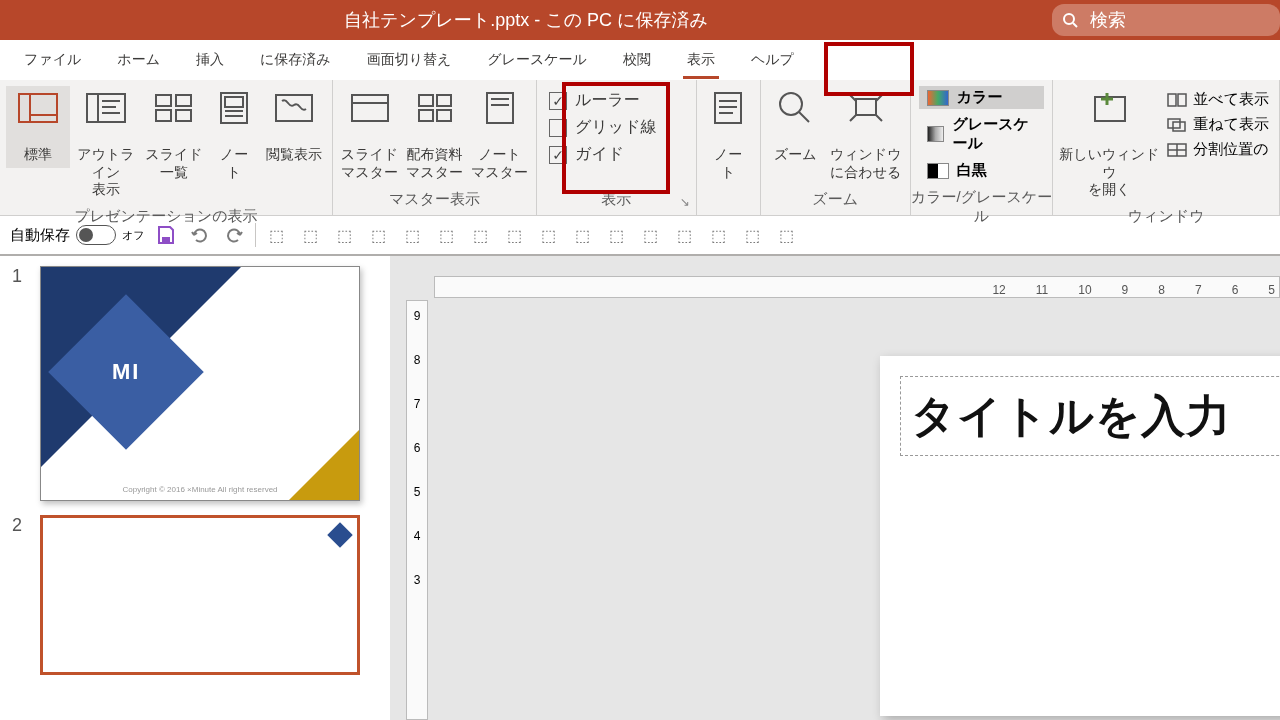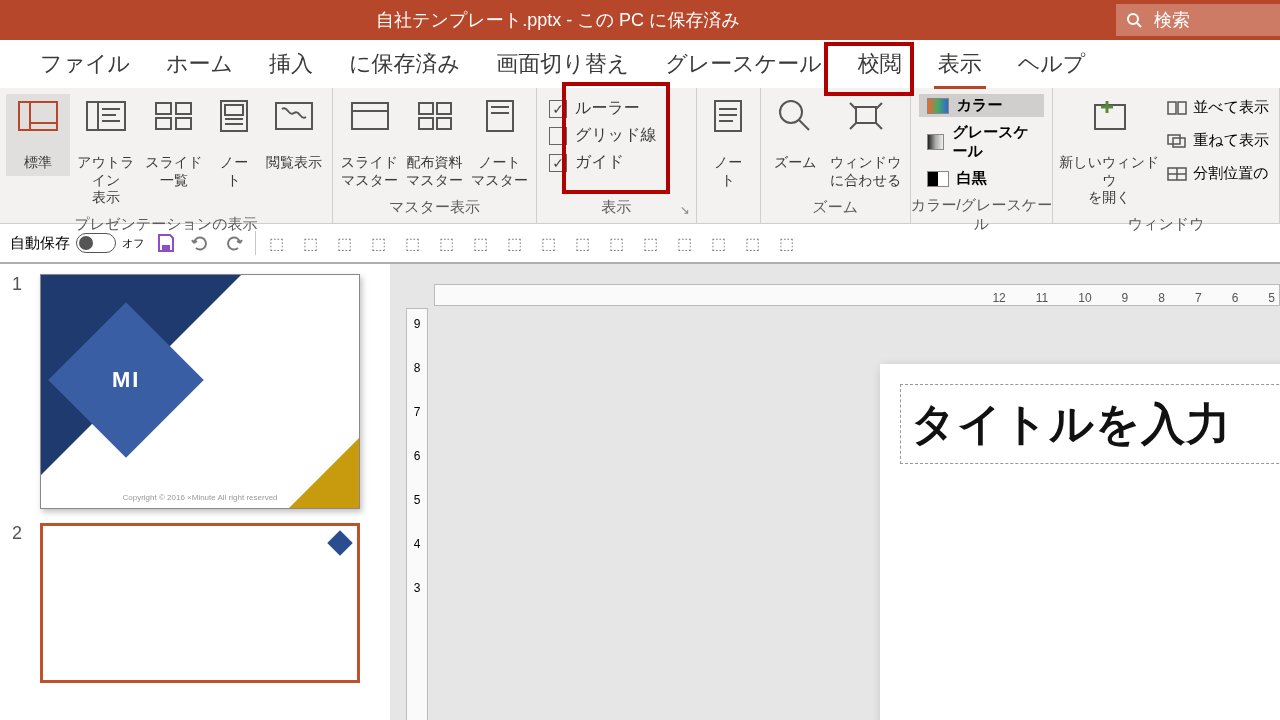--- a/index.html
+++ b/index.html
@@ -1,25 +1,25 @@
 <!DOCTYPE html>
 <html><head>
 <meta charset="utf-8">
 <style>
   * { margin: 0; padding: 0; box-sizing: border-box; font-family: "Yu Gothic UI", "Meiryo", sans-serif; }
   body { background: #fff; width: 1280px; height: 720px; overflow: hidden; }
 
   
   .titlebar { height: 40px; background: #b7472a; color: #fff; display: flex; align-items: center; font-size: 18px; }
   .titlebar-title { flex: 1; text-align: center; }
-  .searchbox { width: 164px; height: 32px; background: #cd7b65; display: flex; align-items: center; padding: 0 10px; color: #fff; }
+  .searchbox { width: 228px; height: 32px; background: #cd7b65; display: flex; align-items: center; padding: 0 10px; color: #fff; border-radius: 12px; }
   .searchbox svg { margin-right: 12px; }
 
   
-  .tabs { height: 48px; background: #fff; display: flex; align-items: center; gap: 28px; padding: 0 36px; font-size: 22px; color: #3b3a39; }
+  .tabs { height: 40px; background: #fff; display: flex; align-items: center; gap: 28px; padding: 0 20px; font-size: 14px; color: #3b3a39; }
   .tab { cursor: pointer; padding: 6px 4px; position: relative; }
   .tab.active::after { content:""; position:absolute; left:0; right:0; bottom:-4px; height:3px; background:#b7472a; }
 
   
   .ribbon { height: 136px; background: #f3f2f1; display: flex; border-bottom: 1px solid #d0cfce; }
   .group { border-right: 1px solid #d0cfce; display: flex; flex-direction: column; }
   .group-row { flex: 1; display: flex; align-items: flex-start; padding: 6px 6px 0 6px; gap: 4px; }
   .group-label { font-size: 15px; text-align: center; color: #5a5a5a; padding: 4px 0 6px 0; position: relative; }
   .group-label .launcher { position:absolute; right:6px; bottom:6px; font-size:12px; color:#888; }
   .bigbtn { display: flex; flex-direction: column; align-items: center; justify-content: flex-start; width: 64px; padding: 4px 0; cursor: pointer; }
@@ -30,21 +30,21 @@
   .checklist { display:flex; flex-direction:column; gap:6px; padding:4px 6px; }
   .chk { display:flex; align-items:center; gap:8px; font-size:16px; color:#3b3a39; cursor:pointer; }
   .chk .box { width:18px; height:18px; border:1.5px solid #666; display:flex; align-items:center; justify-content:center; }
   .chk .box.checked::after { content:"✓"; font-size:14px; color:#444; }
 
   .colorlist { display:flex; flex-direction:column; gap:4px; padding:2px; }
   .coloritem { display:flex; align-items:center; gap:8px; font-size:15px; padding:2px 8px; cursor:pointer;font-weight:bold; }
   .coloritem.selected { background:#d0cfce; }
   .swatch { width:22px; height:16px; border:1px solid #888; }
 
-  .windowlist { display:flex; flex-direction:column; gap:10px; padding:2px 0 0 0; }
+  .windowlist { display:flex; flex-direction:column; gap:2px; padding:2px 0 0 0; }
   .winitem { display:flex; align-items:center; gap:6px; font-size:15px; padding:2px 4px; cursor:pointer; white-space:nowrap; }
 
   
   .qat { height: 40px; background:#fff; border-bottom: 2px solid #b0aeac; display:flex; align-items:center; padding:0 10px; gap:8px; }
   .qat .autosave { font-size:15px; display:flex; align-items:center; gap:6px; }
   .toggle { width:40px; height:20px; border:1.5px solid #555; border-radius:10px; position:relative; }
   .toggle::after { content:""; position:absolute; width:14px; height:14px; border-radius:50%; background:#555; top:1.5px; left:2px; }
   .qat-icon { width:26px; height:26px; display:flex; align-items:center; justify-content:center; color:#7a7a7a; cursor:pointer; }
   .qat-sep { width:1px; height:24px; background:#c8c6c4; }
 

